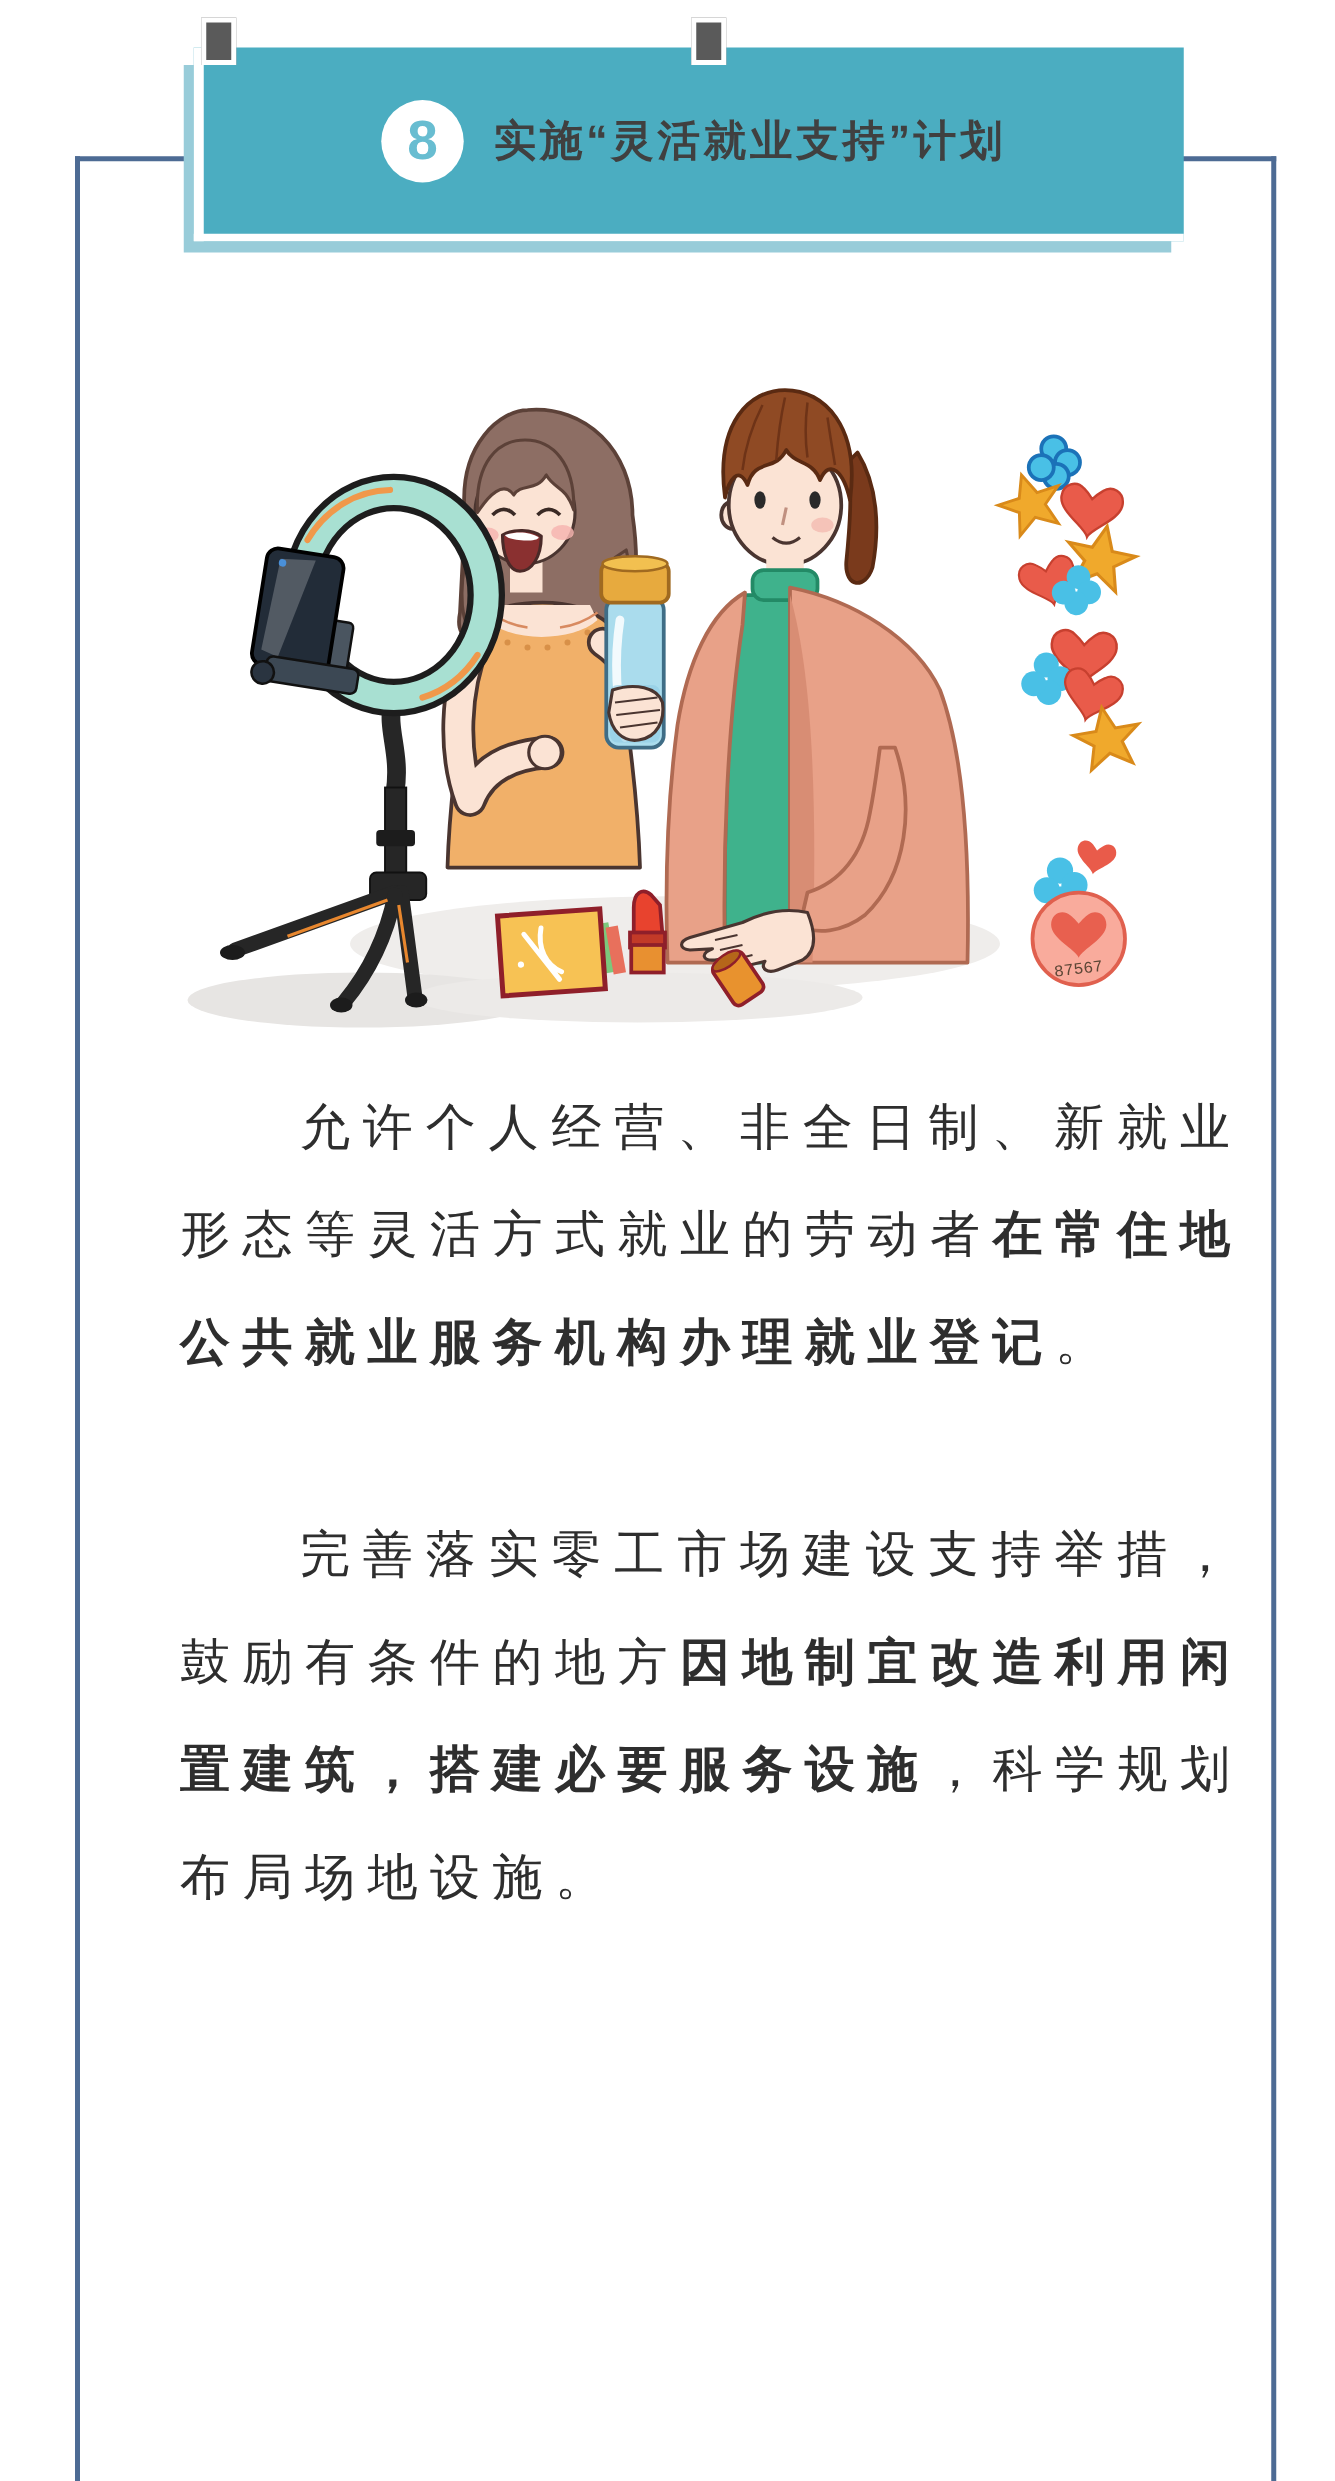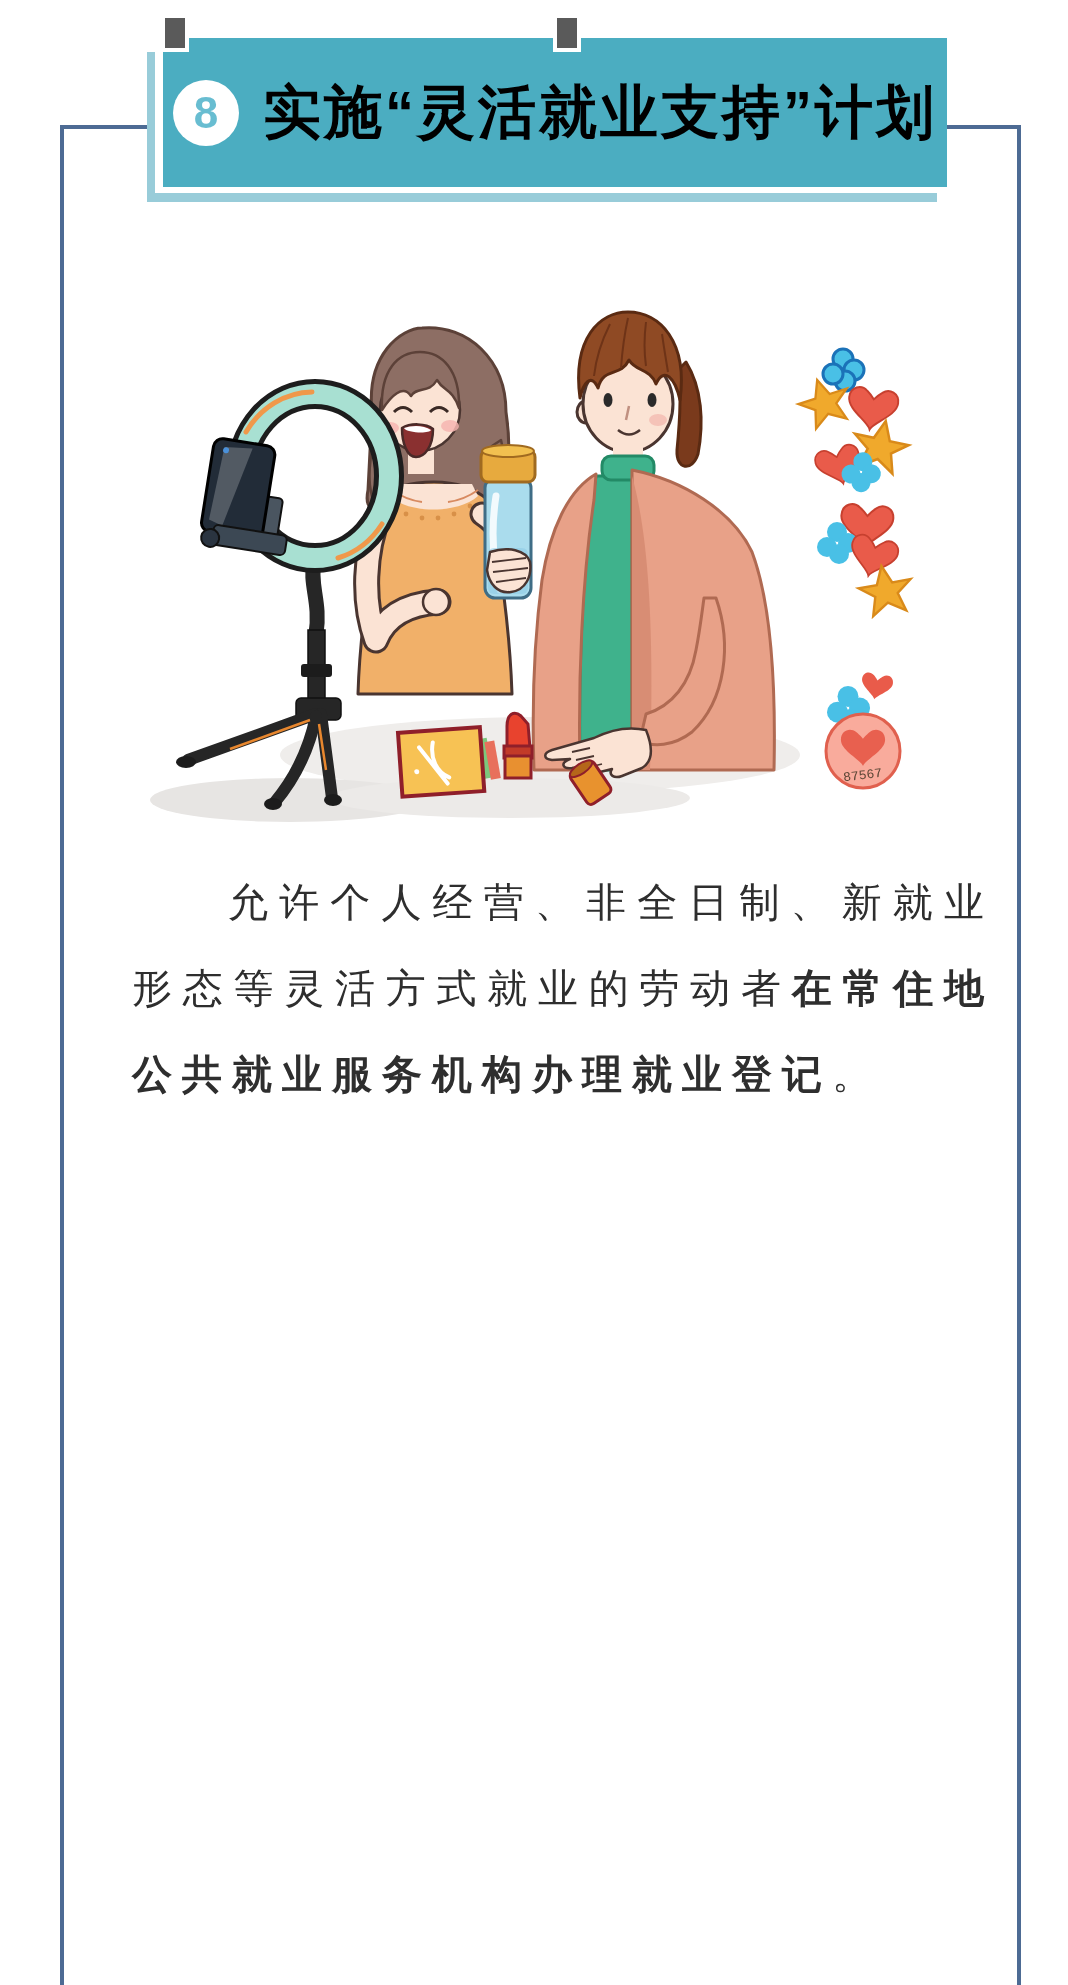--- a/index.html
+++ b/index.html
@@ -10,31 +10,31 @@
          border:4px solid #4d6b94;border-bottom:none;}
   
   .banner-shadow{position:absolute;left:147px;top:52px;width:790px;height:150px;background:#98ccd9;}
   
   .banner{position:absolute;left:155px;top:38px;width:784px;height:149px;background:#4badc1;
           border-left:8px solid #ffffff;border-bottom:6px solid #ffffff;
           display:flex;align-items:center;justify-content:center;gap:24px;}
   .badge-circle{width:66px;height:66px;border-radius:50%;background:#ffffff;color:#68bdd1;
           font-size:44px;font-weight:bold;display:flex;align-items:center;justify-content:center;
           line-height:1;}
-  .title{color:#000000;font-size:58px;font-weight:bold;letter-spacing:3px;white-space:nowrap;text-align:right;}
+  .title{color:#404040;font-size:34px;font-weight:bold;letter-spacing:3px;white-space:nowrap;text-align:right;}
   
   .clip{position:absolute;top:14px;width:20px;height:30px;background:#5a5a5a;border:4px solid #ffffff;}
   .clip-left{left:161px;}
   .clip-right{left:553px;}
   
   .illustration{position:absolute;left:80px;top:300px;width:920px;height:580px;}
   
   .body-text{position:absolute;left:128px;top:859px;width:866px;color:#2e2e2e;
              font-size:40px;line-height:86px;text-align:justify;}
-  .para{margin:0 0 84px 4px;text-indent:96px;letter-spacing:10px;}
+  .para{margin:0 0 84px 16px;text-indent:96px;letter-spacing:10px;}
   .bold{font-weight:bold;}
 </style>
 </head>
 <body>
 
 <div class="page">
 
   <div class="frame"></div>
 
   <div class="banner-shadow"></div>
@@ -189,15 +189,16 @@
     </g>
     <g>
       <circle cx="783" cy="451" r="37" fill="#f9ab9c" stroke="#e0604e" stroke-width="3"></circle>
       <use href="#heart" fill="#e8604f" transform="translate(783 444) scale(0.85)"></use>
       <text x="783" y="479" text-anchor="middle" font-size="13" fill="#5c4636" transform="rotate(-7 783 477)" font-family="Liberation Mono, monospace">87567</text>
     </g>
   </svg>
 
   <div class="body-text">
       <p class="para"><span>允许个人经营、非全日制、新就业形态等灵活方式就业的劳动者</span><span class="bold">在常住地公共就业服务机构办理就业登记</span><span>。</span></p>
+      <p class="para"><span>完善落实零工市场建设支持举措，鼓励有条件的地方</span><span class="bold">因地制宜改造利用闲置建筑，搭建必要服务设施</span><span>，科学规划布局场地设施。</span></p>
     </div>
 
 </div>
 
 </body></html>

